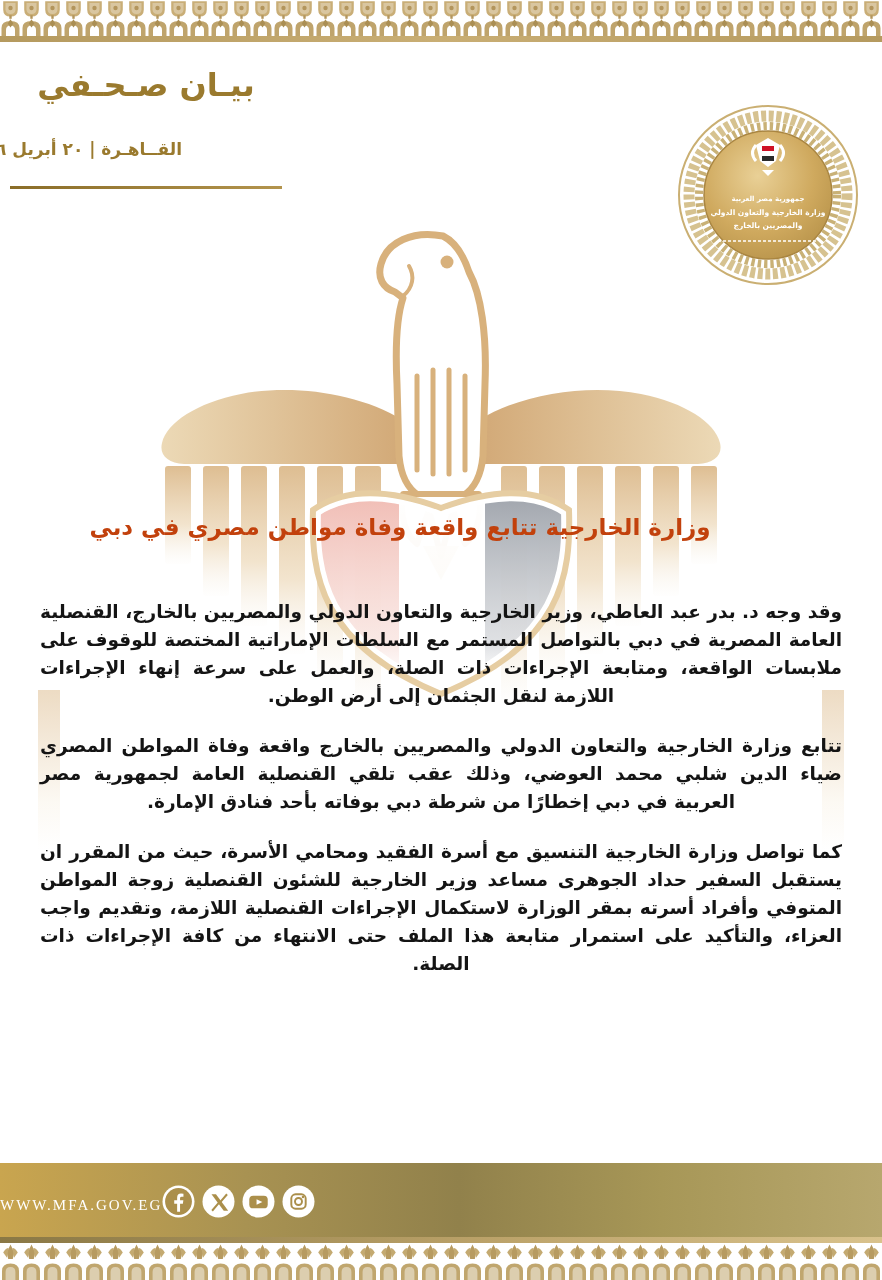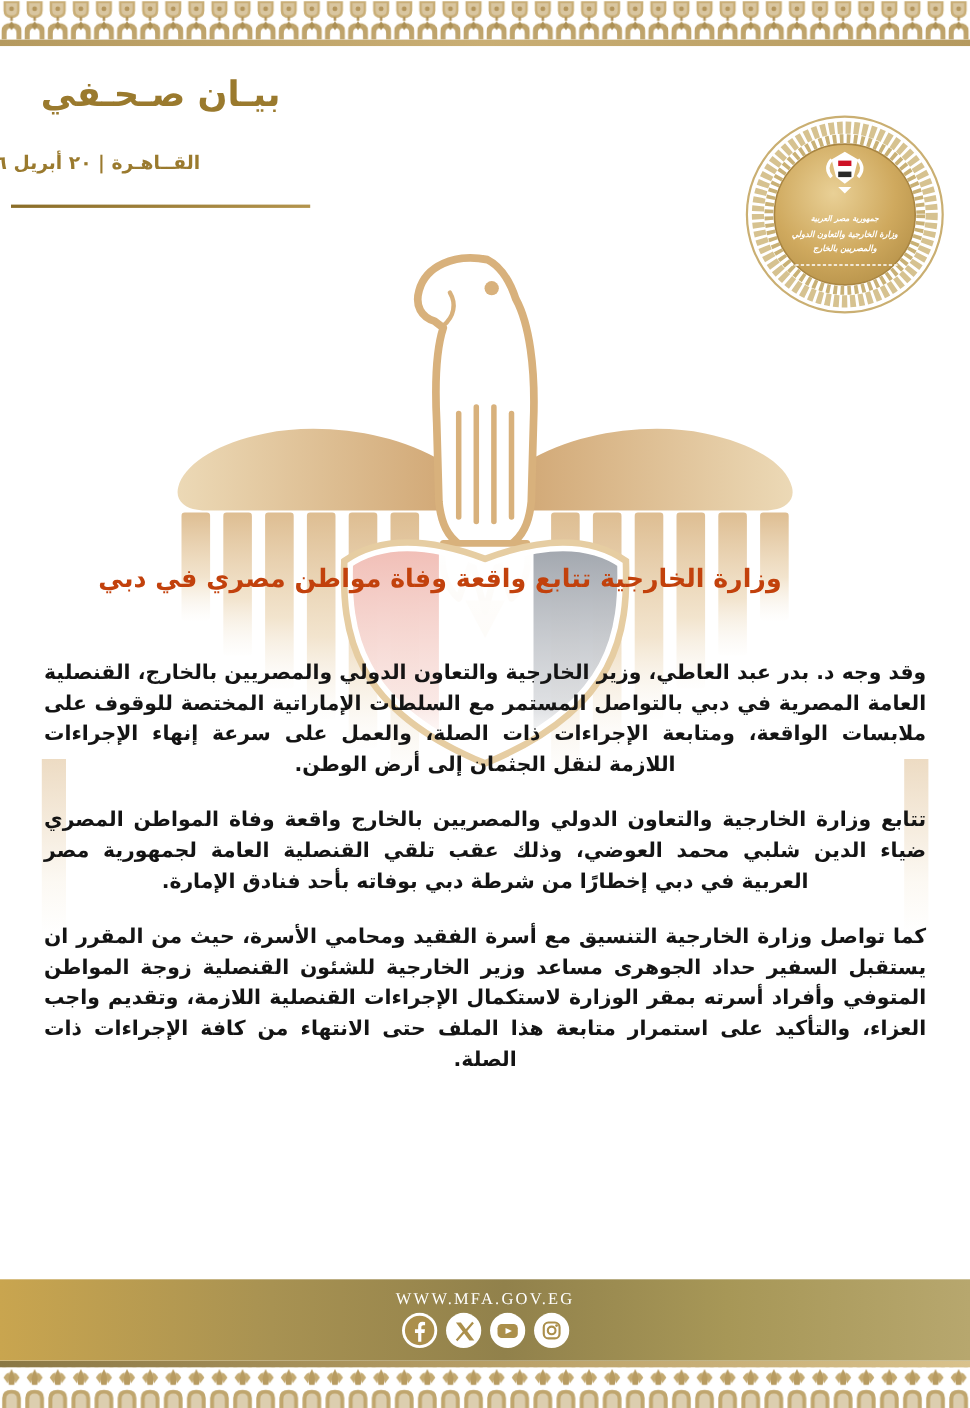--- a/index.html
+++ b/index.html
@@ -19,21 +19,21 @@
   }
   .dateline{
     position:absolute;left:14px;top:139px;width:168px;
     text-align:center;font-size:17px;font-weight:bold;
     color:#9a7a2e;white-space:nowrap;direction:rtl;
   }
   .header-rule{
     position:absolute;left:10px;top:186px;width:272px;height:3px;
     background:linear-gradient(90deg,#8a6d28,#b3944d);
   }
-  .seal{position:absolute;left:676px;top:98px;width:184px;height:194px;font-style:italic;}
+  .seal{position:absolute;left:676px;top:98px;width:184px;height:194px;}
   
   .eagle-watermark{position:absolute;left:151px;top:224px;width:580px;height:520px;pointer-events:none;}
   .edge-feather{position:absolute;width:22px;height:160px;top:690px;pointer-events:none;
     background:linear-gradient(180deg,rgba(222,190,146,.55),rgba(244,231,208,.25) 70%,rgba(255,255,255,0));}
   .edge-feather.left{left:38px;}
   .edge-feather.right{left:822px;}
   
   .article-title{
     position:absolute;left:0;top:499px;width:800px;
     text-align:center;direction:rtl;
@@ -43,21 +43,21 @@
     position:absolute;left:40px;top:598px;width:802px;
     direction:rtl;color:#141414;
     font-size:18.5px;font-weight:bold;line-height:28px;
     text-align:justify;
   }
   .article-body p{margin:0 0 22px 0;text-align:justify;text-align-last:center;}
   
   .footer-band{
     position:absolute;left:0;top:1163px;width:882px;height:74px;
     background:linear-gradient(90deg,#c9a54f 0%,#a89252 28%,#91814b 52%,#a79757 75%,#b7a76e 100%);
-    display:flex;flex-direction:column;align-items:center;
+    display:flex;flex-direction:row;align-items:center;
   }
   .footer-url{
     margin-top:10px;color:#ffffff;
     font-family:"Liberation Serif",serif;
     font-size:15px;letter-spacing:2px;font-weight:normal;
   }
   .social-row{display:flex;gap:7px;margin-top:3px;}
   .social-row svg{display:block;}
 </style>
 </head>

